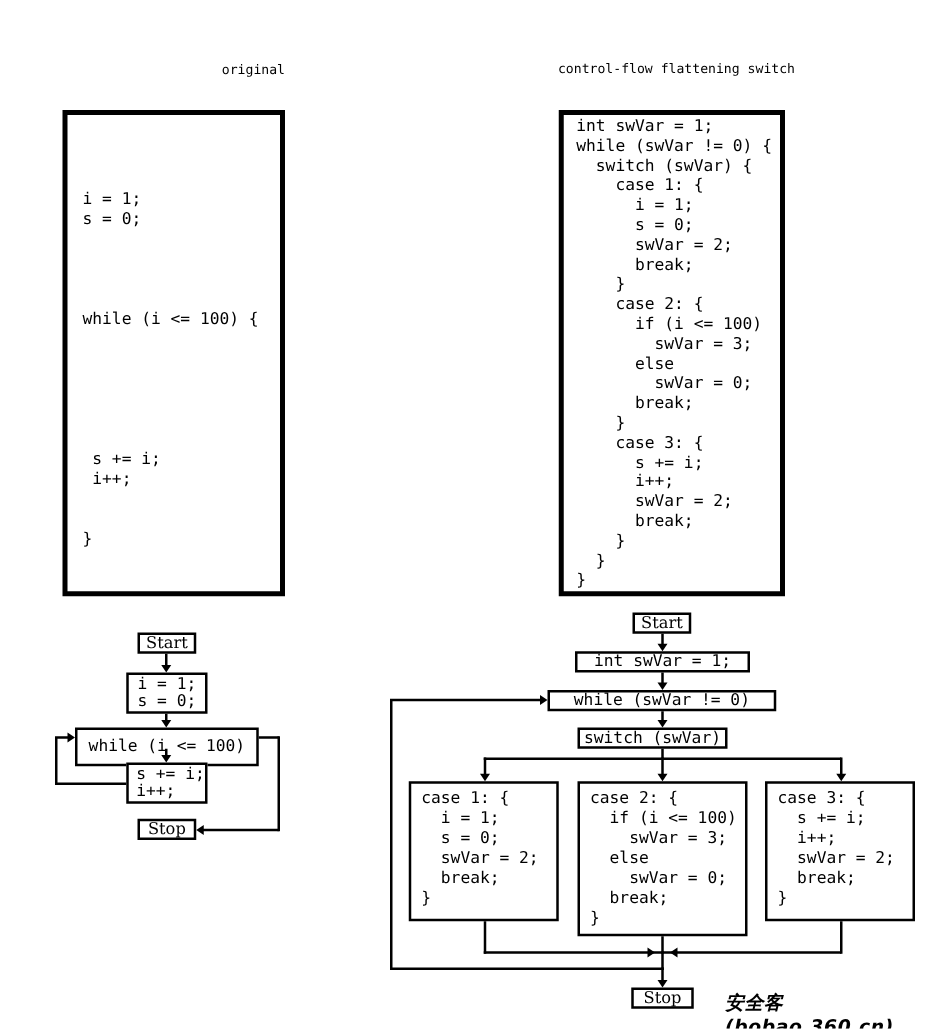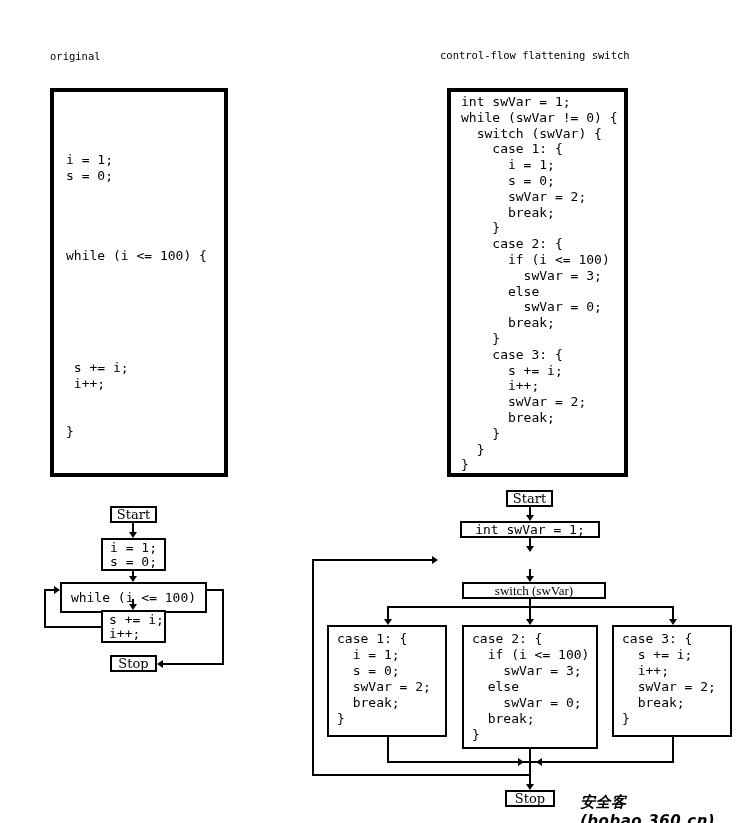--- a/index.html
+++ b/index.html
@@ -1,20 +1,20 @@
 <!DOCTYPE html>
 <html><head>
 <meta charset="utf-8">
 <style>
   * { box-sizing: border-box; margin: 0; padding: 0; }
   html, body { background: #fff; }
   body { width: 756px; height: 823px; font-family: "DejaVu Sans Mono", monospace; color: #000; }
   #canvas { position: relative; width: 756px; height: 823px; background: #fff; overflow: hidden; }
 
-  .title { position: absolute; font: 10.5px/13px "DejaVu Sans Mono", monospace; text-align: left; color: #000; }
+  .title { position: absolute; font: 10.5px/13px "DejaVu Sans Mono", monospace; text-align: right; color: #000; }
 
   .codebox { position: absolute; border: 4px solid #000; background: #fff; }
   .codebox pre { font: 13px/16px "DejaVu Sans Mono", monospace; white-space: pre; color: #000; }
   #code-left pre  { padding: 60px 0 0 12px; }
   #code-right pre { padding: 2px 0 0 10px; line-height: 15.8px; }
 
   .fbox { position: absolute; border: 2px solid #000; background: #fff;
           display: flex; align-items: center; justify-content: center;
           font: 13px/13px "DejaVu Sans Mono", monospace; white-space: pre; text-align: center; }
   .fbox.two { line-height: 14px; }
@@ -115,21 +115,22 @@
   <div class="hl" style="left:44px; top:589px; width:11px;"></div>
   <div class="ar" style="left:54px; top:586px;"></div>
 
   <div class="hl" style="left:207px; top:589px; width:16px;"></div>
   <div class="vl" style="left:222px; top:589px; height:76px;"></div>
   <div class="hl" style="left:162px; top:663px; width:61px;"></div>
   <div class="al" style="left:157px; top:660px;"></div>
 
   <div class="term" style="left:506px; top:490px; width:47px; height:17px;">Start</div>
   <div class="fbox" style="left:460px; top:521px; width:140px; height:17px;">int swVar = 1;</div>
-  <div class="fbox" style="left:462px; top:582px; width:144px; height:17px;font-family:Liberation Serif, serif;">switch (swVar)</div>
+  <div class="fbox" style="left:438px; top:552px; width:183px; height:17px;">while (swVar != 0)</div>
+  <div class="fbox" style="left:462px; top:582px; width:120px; height:17px;">switch (swVar)</div>
   <div class="casebox" style="left:327px; top:625px; width:120px; height:112px;">case 1: {
   i = 1;
   s = 0;
   swVar = 2;
   break;
 }</div>
   <div class="casebox" style="left:462px; top:625px; width:136px; height:124px;">case 2: {
   if (i &lt;= 100)
     swVar = 3;
   else

